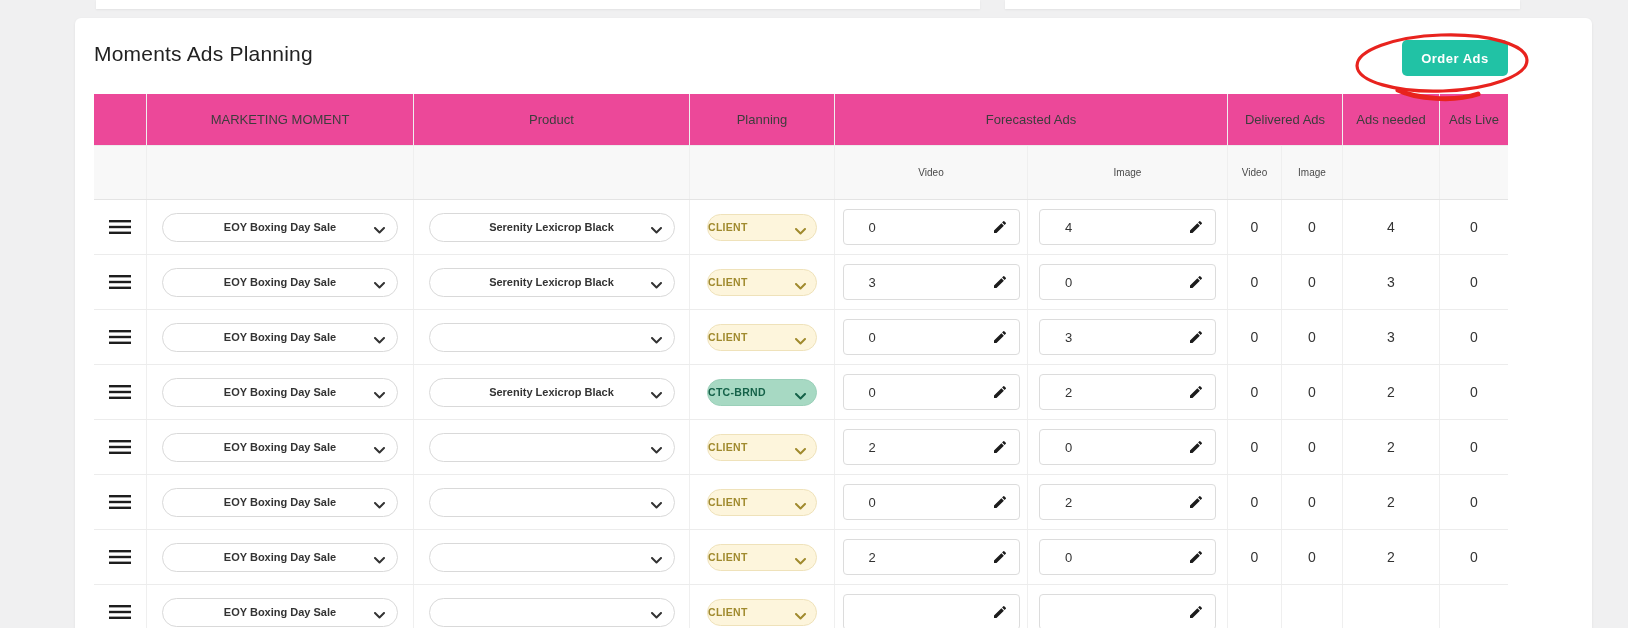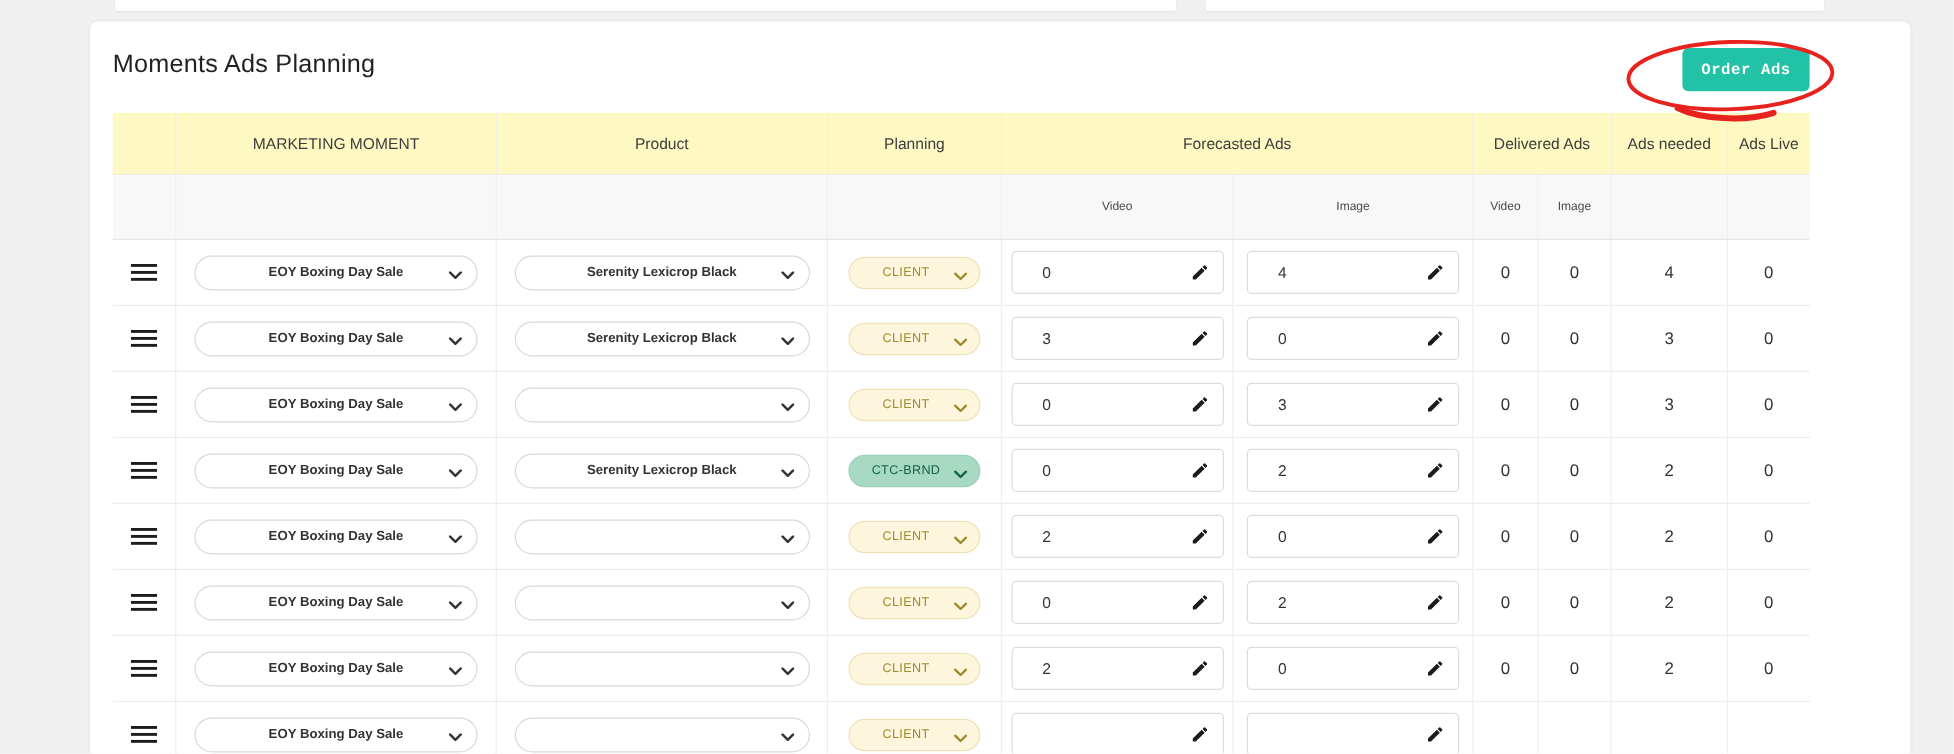--- a/index.html
+++ b/index.html
@@ -21,31 +21,31 @@
     background:#ffffff; border-radius:6px;
     box-shadow:0 1px 3px rgba(0,0,0,0.07);
   }
   .page-title {
     position:absolute; left:19px; top:24px;
     font-size:21px; font-weight:normal; color:#222; letter-spacing:.2px;
   }
   .order-btn {
     position:absolute; left:1327px; top:22px; width:106px; height:36px;
     background:#21c2a5; color:#ffffff; border:none; border-radius:5px;
-    font-family:Liberation Mono, monospace;
+    font-family:Liberation Sans, sans-serif;
     font-size:13px; font-weight:bold; letter-spacing:.5px; cursor:pointer;
   }
   
   .annotation { position:absolute; left:1350px; top:26px; width:186px; height:84px; pointer-events:none; }
 
   
   .tbl { position:absolute; left:19px; top:76px; width:1414px; }
   .hrow1 {
     display:grid; grid-template-columns:52px 267px 276px 145px 393px 115px 97px 69px;
-    height:52px; background:#fef9c3; border-bottom:1px solid #ececec;
+    height:52px; background:#ec4899; border-bottom:1px solid #ececec;
   }
   .hrow2 {
     display:grid; grid-template-columns:52px 267px 276px 145px 193px 200px 54px 61px 97px 69px;
     height:54px; background:#f8f8f8; border-bottom:1px solid #e4e4e4;
   }
   .row {
     display:grid; grid-template-columns:52px 267px 276px 145px 193px 200px 54px 61px 97px 69px;
     height:55px; background:#ffffff; border-bottom:1px solid #ececec;
   }
   .c { display:flex; align-items:center; justify-content:center; height:100%; }
@@ -61,22 +61,22 @@
   .select-pill {
     position:relative; height:29px; border:1px solid #d9d9d9; border-radius:15px;
     background:#fff; display:flex; align-items:center; justify-content:center;
     font-size:11px; font-weight:bold; color:#333; cursor:pointer; width:236px;
   }
   .select-pill.product { width:246px; }
   .select-pill .chev { position:absolute; right:12px; top:10px; }
 
   .producer-pill {
     position:relative; width:110px; height:27px; border-radius:14px;
-    display:flex; align-items:center; justify-content:center;
-    font-size:10.5px; font-weight:normal; letter-spacing:.3px; cursor:pointer;
+    display:flex; align-items:center; justify-content:flex-start;
+    font-size:10.5px; font-weight:bold; letter-spacing:.3px; cursor:pointer;
     padding-right:14px;
   }
   .producer-pill .chev { position:absolute; right:10px; top:10px; }
   .producer-pill.client { background:#fdf5dc; border:1px solid #efe2ba; color:#a08a2e; }
   .producer-pill.brand  { background:#a7d9c3; border:1px solid #9bd0b9; color:#156249; }
 
   
   .num-input {
     width:177px; height:36px; border:1px solid #dcdcdc; border-radius:4px;
     background:#fff; display:flex; align-items:center; cursor:text;

